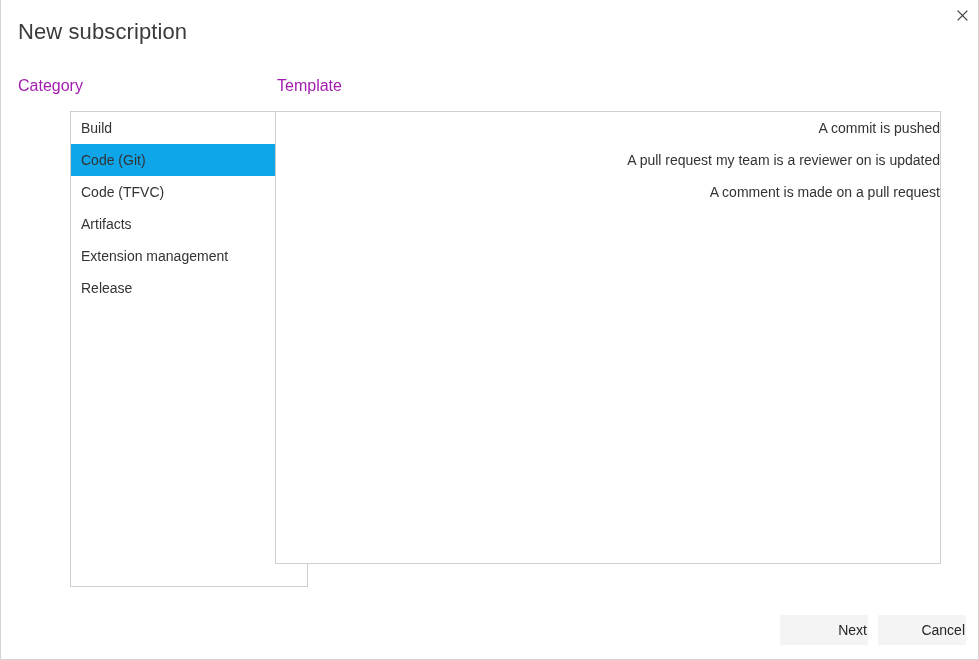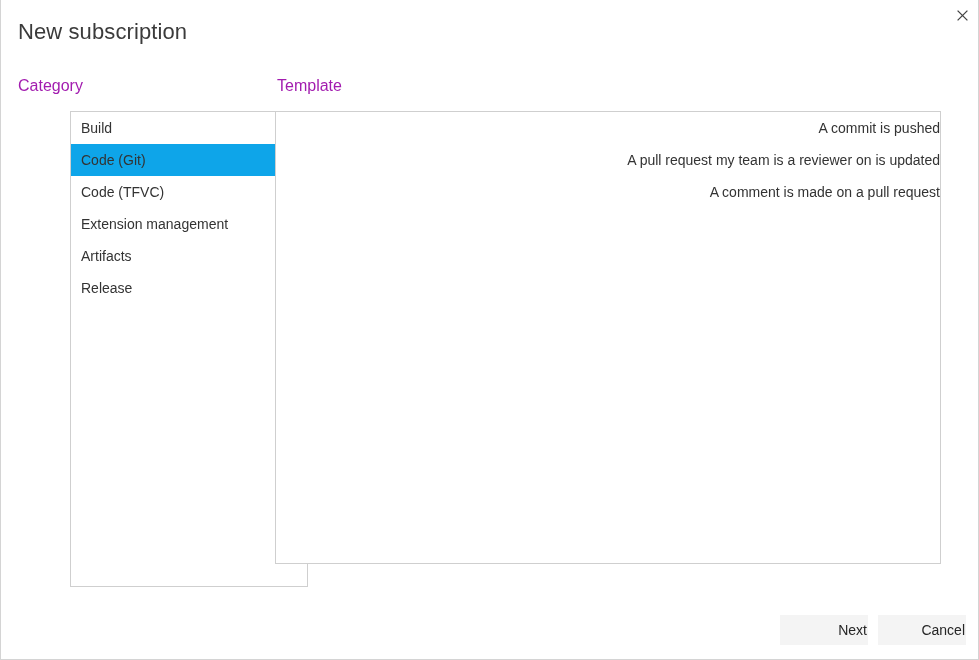--- a/index.html
+++ b/index.html
@@ -140,22 +140,22 @@
 
   <div id="page-title">New subscription</div>
 
   <div id="category-label" class="col-label">Category</div>
   <div id="template-label" class="col-label">Template</div>
 
   <div id="category-list" class="listbox">
       <div class="list-item">Build</div>
       <div class="list-item selected">Code (Git)</div>
       <div class="list-item">Code (TFVC)</div>
+      <div class="list-item">Artifacts</div>
       <div class="list-item">Extension management</div>
-      <div class="list-item">Artifacts</div>
       <div class="list-item">Release</div>
     </div>
 
   <div id="template-list" class="listbox">
       <div class="list-item">A commit is pushed</div>
       <div class="list-item">A pull request my team is a reviewer on is updated</div>
       <div class="list-item">A comment is made on a pull request</div>
     </div>
 
   <button id="next-button" class="dialog-button">Next</button>

